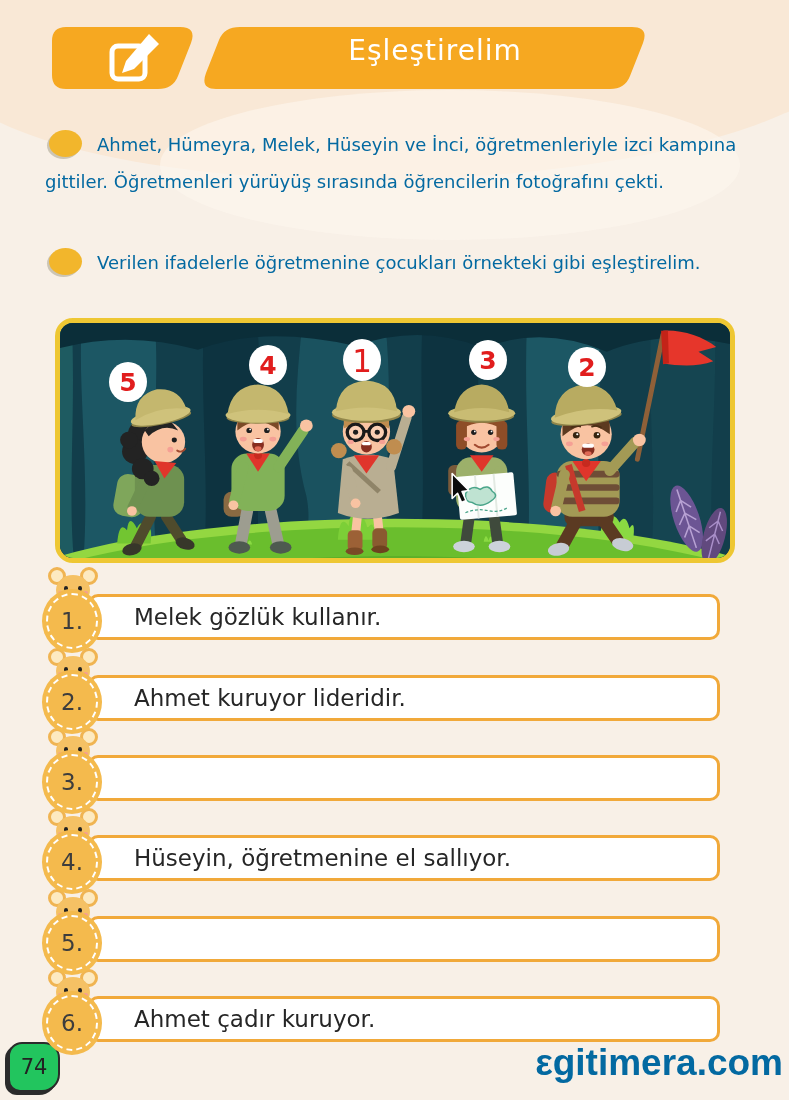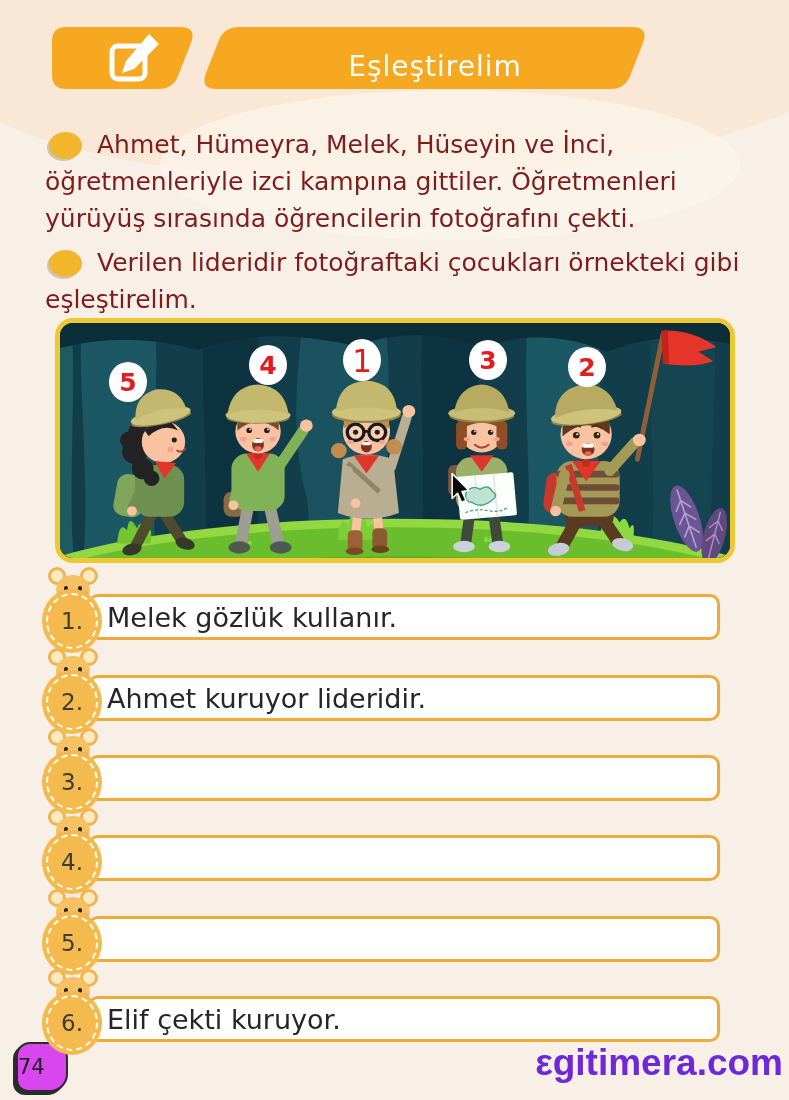--- a/index.html
+++ b/index.html
@@ -5,83 +5,83 @@
   * { margin:0; padding:0; box-sizing:border-box; }
   body { font-family:"DejaVu Sans","Liberation Sans",sans-serif; background:#f8f0e7; }
   .page { position:relative; width:789px; height:1100px; background:#f8f0e7; overflow:hidden; }
 
   .blob-top { position:absolute; top:-70px; left:-50px; width:920px; height:250px;
     background:#f9e8d6; border-radius:0 0 55% 45% / 0 0 150px 110px; }
   .blob-white { position:absolute; top:90px; left:160px; width:580px; height:150px;
     background:#fdf6ee; border-radius:50%; opacity:.6; }
 
   .hdr-svg { position:absolute; top:0; left:0; }
-  .hdr-title { position:absolute; top:36px; left:230px; width:410px; height:62px;
+  .hdr-title { position:absolute; top:20px; left:230px; width:410px; height:62px;
     line-height:62px; text-align:center; color:#fff; font-size:28px; letter-spacing:1px; }
 
-  .intro { position:absolute; left:45px; width:706px; font-size:25px; line-height:37px; color:#7f1d1d; }
+  .intro { position:absolute; left:45px; width:706px; font-size:18px; line-height:37px; color:#0369a1; }
   .intro.p1 { top:126px; }
   .intro.p2 { top:244px; }
   .bullet { display:inline-block; width:33px; height:27px; background:#f2b62c;
     border-radius:50%; margin:0 15px -6px 4px; box-shadow:-2px 2px 0 0 #ccc5b5; }
 
   .photo { position:absolute; top:318px; left:55px; width:680px; height:245px;
     border:5px solid #eec733; border-radius:18px; background:#123e4b; overflow:hidden; }
   .photo svg.scene { display:block; width:670px; height:235px; }
   .photo-num { position:absolute; width:38px; height:40px; border-radius:50%; background:#fff;
     display:flex; align-items:center; justify-content:center;
     color:#e11d1d; font-weight:700; font-size:25px; }
   .photo-num.example { font-weight:400; font-size:31px; transform:scaleY(1.05); }
 
   .item { position:absolute; left:88px; width:632px; height:46px; background:#fff;
     border:3px solid #f1a93a; border-radius:10px; }
-  .itext { margin-left:16px; line-height:41px; font-size:27px; color:#262626; white-space:nowrap; }
+  .itext { margin-left:43px; line-height:41px; font-size:23px; color:#262626; white-space:nowrap; }
   .badge { position:absolute; left:-48px; top:-30px; width:60px; height:92px; }
   .ear { position:absolute; top:0; width:18px; height:18px; border-radius:50%;
     background:#fdeac1; border:3px solid #f0b452; }
   .ear.l { left:5px; } .ear.r { right:5px; }
   .mhead { position:absolute; top:8px; left:13px; width:34px; height:30px;
     background:#f5c164; border-radius:50%; z-index:1; }
   .meye { position:absolute; top:11px; width:4px; height:4.5px; background:#222; border-radius:50%; }
   .meye.l { left:8px; } .meye.r { right:8px; }
   .mcheek { position:absolute; top:16px; width:5px; height:4px; background:#f59c96; border-radius:50%; }
   .mcheek.l { left:2px; } .mcheek.r { right:2px; }
   .muzzle { position:absolute; bottom:-4px; left:7px; width:20px; height:15px;
     background:#fff; border-radius:50%; }
   .ncirc { position:absolute; top:26px; left:3px; width:52px; height:56px; border-radius:50%;
     background:#f4ba4d; border:2px dashed #fff; box-shadow:0 0 0 4px #f4ba4d;
     display:flex; align-items:center; justify-content:center;
     font-size:23px; color:#3d3d3d; z-index:2; }
 
-  .pagenum { position:absolute; left:16px; top:1042px; width:52px; height:50px;
-    background:#d946ef; border:2.5px solid #2b2b2b; border-radius:14px 16px 18px 12px;
-    box-shadow:-3px 3px 0 0 #2b2b2b; display:flex; align-items:center; 
+  .pagenum { position:absolute; left:8px; top:1042px; width:52px; height:50px;
+    background:#22c55e; border:2.5px solid #2b2b2b; border-radius:14px 16px 18px 12px;
+    box-shadow:-3px 3px 0 0 #2b2b2b; display:flex; align-items:center; justify-content:center;
     font-size:21px; color:#222; }
   .watermark { position:absolute; right:6px; top:1042px; font-size:37px; font-weight:bold;
-    color:#6d28d9; font-family:"Liberation Sans",sans-serif; }
+    color:#0369a1; font-family:"Liberation Sans",sans-serif; }
 </style>
 </head>
 <body>
 
 <div class="page">
   <div class="blob-top"></div>
   <div class="blob-white"></div>
 
   <svg class="hdr-svg" width="700" height="100">
     <path d="M66,27 L180,27 Q197,27 191,43 L178,76 Q173,89 158,89 L66,89 Q52,89 52,75 L52,41 Q52,27 66,27 Z" fill="#f6a821"></path>
     <path d="M240,27 L632,27 Q649,27 643,43 L630,76 Q625,89 610,89 L216,89 Q200,89 206,73 L219,40 Q224,27 240,27 Z" fill="#f6a821"></path>
     <g>
       <rect x="112" y="46" width="33" height="33" rx="6" fill="none" stroke="#fff" stroke-width="5"></rect>
       <path d="M149,34 L159,44 L134,69 L122,73 L126,61 Z" fill="#fff"></path>
     </g>
   </svg>
   <div class="hdr-title">Eşleştirelim</div>
 
   <p class="intro p1"><span class="bullet"></span><span>Ahmet, Hümeyra, Melek, Hüseyin ve İnci, öğretmenleriyle izci kampına gittiler. Öğretmenleri yürüyüş sırasında öğrencilerin fotoğrafını çekti.</span></p>
-  <p class="intro p2"><span class="bullet"></span><span>Verilen lideridir fotoğraftaki çocukları örnekteki gibi eşleştirelim.</span></p>
+  <p class="intro p2"><span class="bullet"></span><span>Verilen ifadelerle öğretmenine çocukları örnekteki gibi eşleştirelim.</span></p>
 
   <div class="photo">
     <svg class="scene" viewBox="0 0 680 245" preserveAspectRatio="none">
       <rect width="680" height="245" fill="#123e4b"></rect>
       <g>
         <path d="M22,0 C18,70 30,150 24,245 L98,245 C90,150 102,60 96,0 Z" fill="#1c5764"></path>
         <path d="M0,0 L12,0 C16,90 8,180 14,245 L0,245 Z" fill="#2a7878" opacity="0.5"></path>
         <path d="M146,0 C142,80 152,170 146,245 L202,245 C198,160 206,60 200,0 Z" fill="#0d3340"></path>
         <path d="M246,0 C240,60 234,120 250,180 C256,210 248,230 246,245 L334,245 C326,180 340,90 330,0 Z" fill="#1a525f"></path>
         <path d="M368,0 C364,70 372,150 366,245 L420,245 C418,140 428,60 424,0 Z" fill="#0d3340"></path>
@@ -347,20 +347,21 @@
       <div class="ear r"></div>
       <div class="mhead">
           <i class="meye l"></i>
           <i class="meye r"></i>
           <i class="mcheek l"></i>
           <i class="mcheek r"></i>
           <b class="muzzle"></b>
         </div>
       <div class="ncirc">4.</div>
     </div>
+    <div class="itext">Hüseyin, öğretmenine el sallıyor.</div>
   </div>
 
   <div class="item" style="top:916px;">
     <div class="badge">
       <div class="ear l"></div>
       <div class="ear r"></div>
       <div class="mhead">
           <i class="meye l"></i>
           <i class="meye r"></i>
           <i class="mcheek l"></i>
@@ -377,20 +378,20 @@
       <div class="ear r"></div>
       <div class="mhead">
           <i class="meye l"></i>
           <i class="meye r"></i>
           <i class="mcheek l"></i>
           <i class="mcheek r"></i>
           <b class="muzzle"></b>
         </div>
       <div class="ncirc">6.</div>
     </div>
-    <div class="itext">Elif çekti kuruyor.</div>
+    <div class="itext">Ahmet çadır kuruyor.</div>
   </div>
 
   <div class="pagenum">
       <span>74</span>
     </div>
   <div class="watermark">εgitimera.com</div>
 </div>
 
 </body></html>

